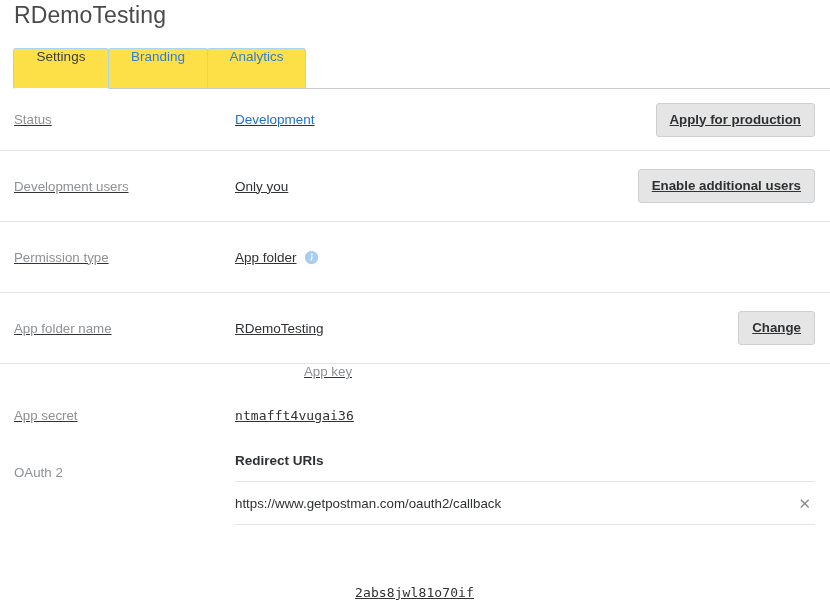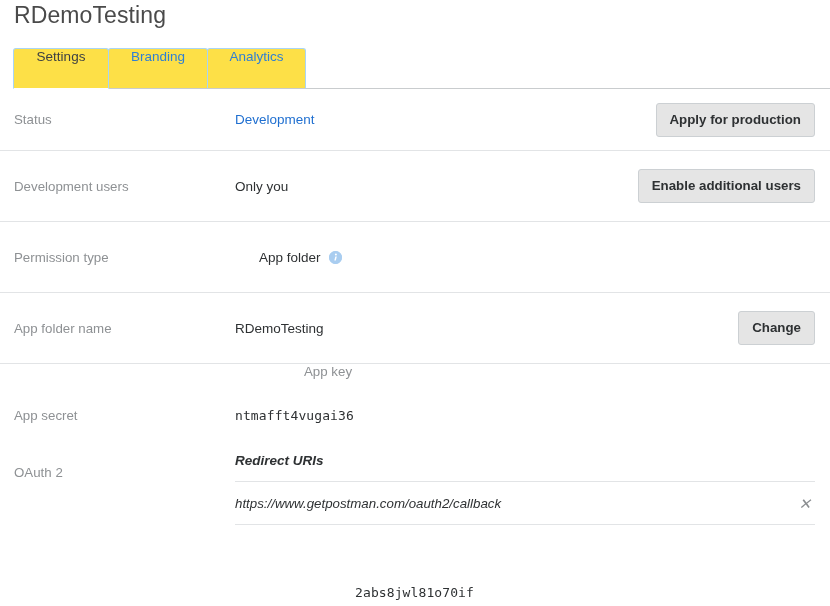--- a/index.html
+++ b/index.html
@@ -80,20 +80,21 @@
     width: 830px;
   }
   .row {
     position: relative;
     box-sizing: border-box;
     padding-left: 14px;
     padding-right: 15px;
     border-bottom: 1px solid #e2e4e6;
     display: flex;
     align-items: center;
+    text-decoration: underline;
   }
 
   .row-label {
     width: 221px;
     flex: 0 0 221px;
     font-size: 13.3px;
     color: #8e9194;
   }
   .row-value {
     flex: 1 1 auto;
@@ -145,21 +146,21 @@
   .mono {
     font-family: "DejaVu Sans Mono", "Liberation Mono", monospace;
     font-size: 13px;
     color: #2e3133;
     letter-spacing: 0.1px;
   }
 
   
   .row-status            { height: 62px; }
   .row-devusers          { height: 71px; }
-  .row-permission        { height: 71px; gap: 24px; }
+  .row-permission        { height: 71px; }
   .row-folder            { height: 71px; }
   .row-appkey            { height: 31px; border-bottom: none; flex-direction: column; }
   .row-appsecret         { height: 40px; border-bottom: none; }
 
   
   .oauth {
     position: relative;
     padding-left: 14px;
     padding-right: 15px;
     display: flex;
@@ -167,21 +168,20 @@
   }
   .oauth-label {
     width: 221px;
     flex: 0 0 221px;
     font-size: 13.3px;
     color: #8e9194;
     padding-top: 12px;
   }
   .oauth-body {
     flex: 1 1 auto;
-    font-style: italic;
   }
   .redirect-title {
     font-size: 13.5px;
     font-weight: 700;
     color: #2e3133;
     padding-bottom: 13px;
   }
   .uri-row {
     border-top: 1px solid #e2e4e6;
     border-bottom: 1px solid #e2e4e6;

